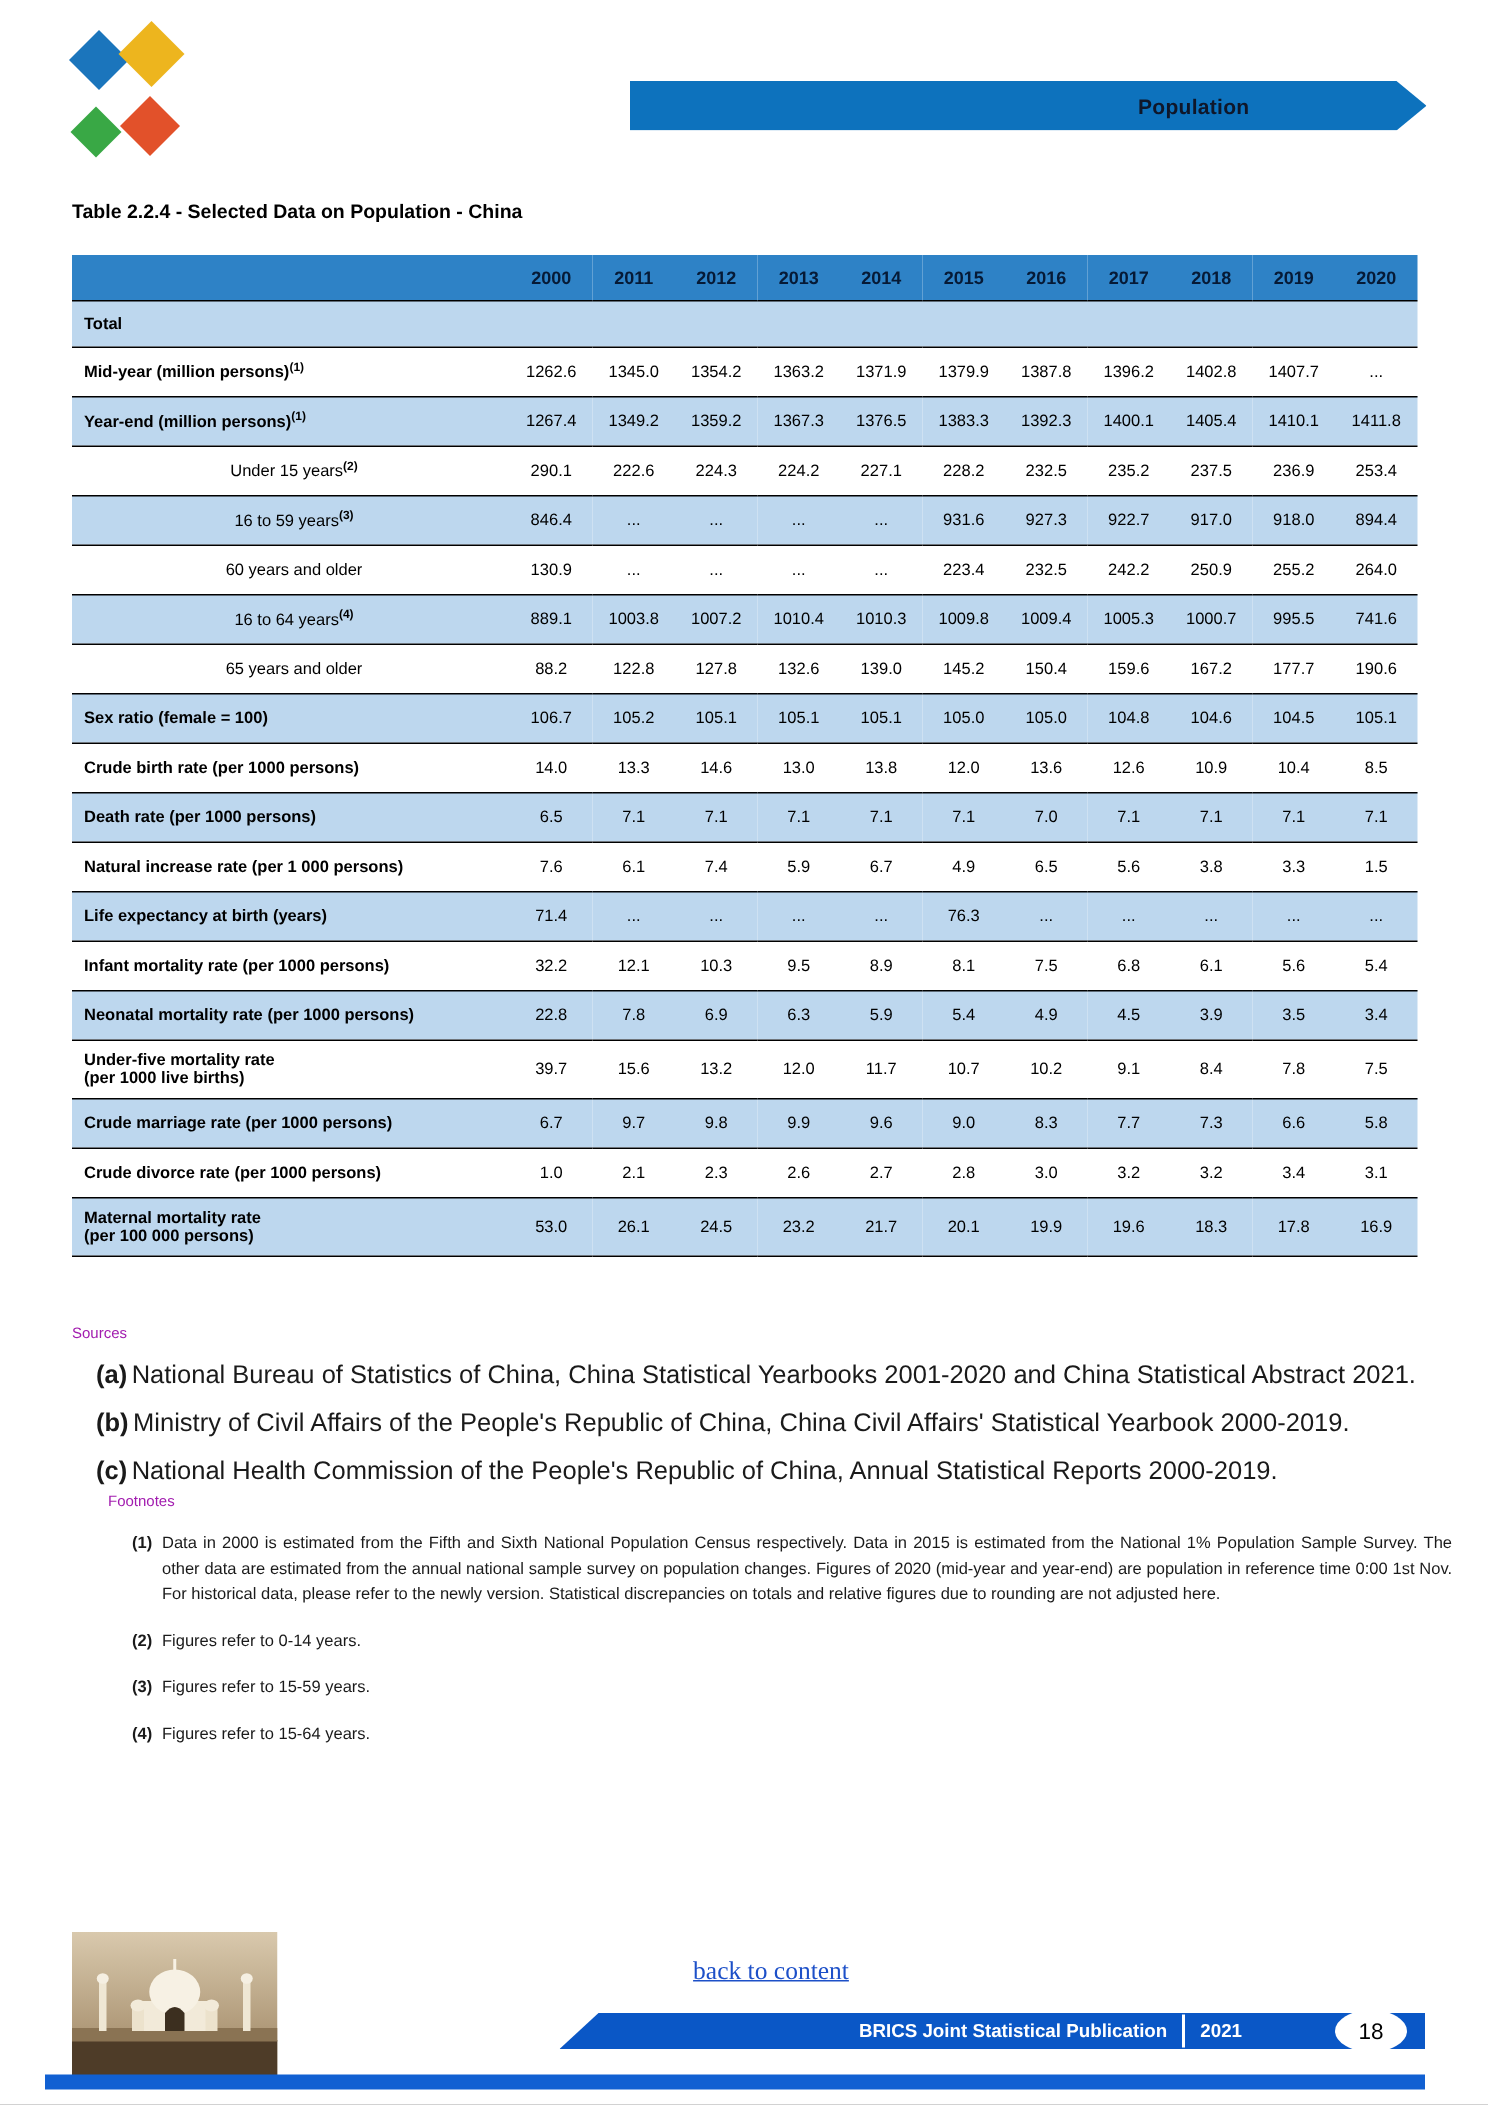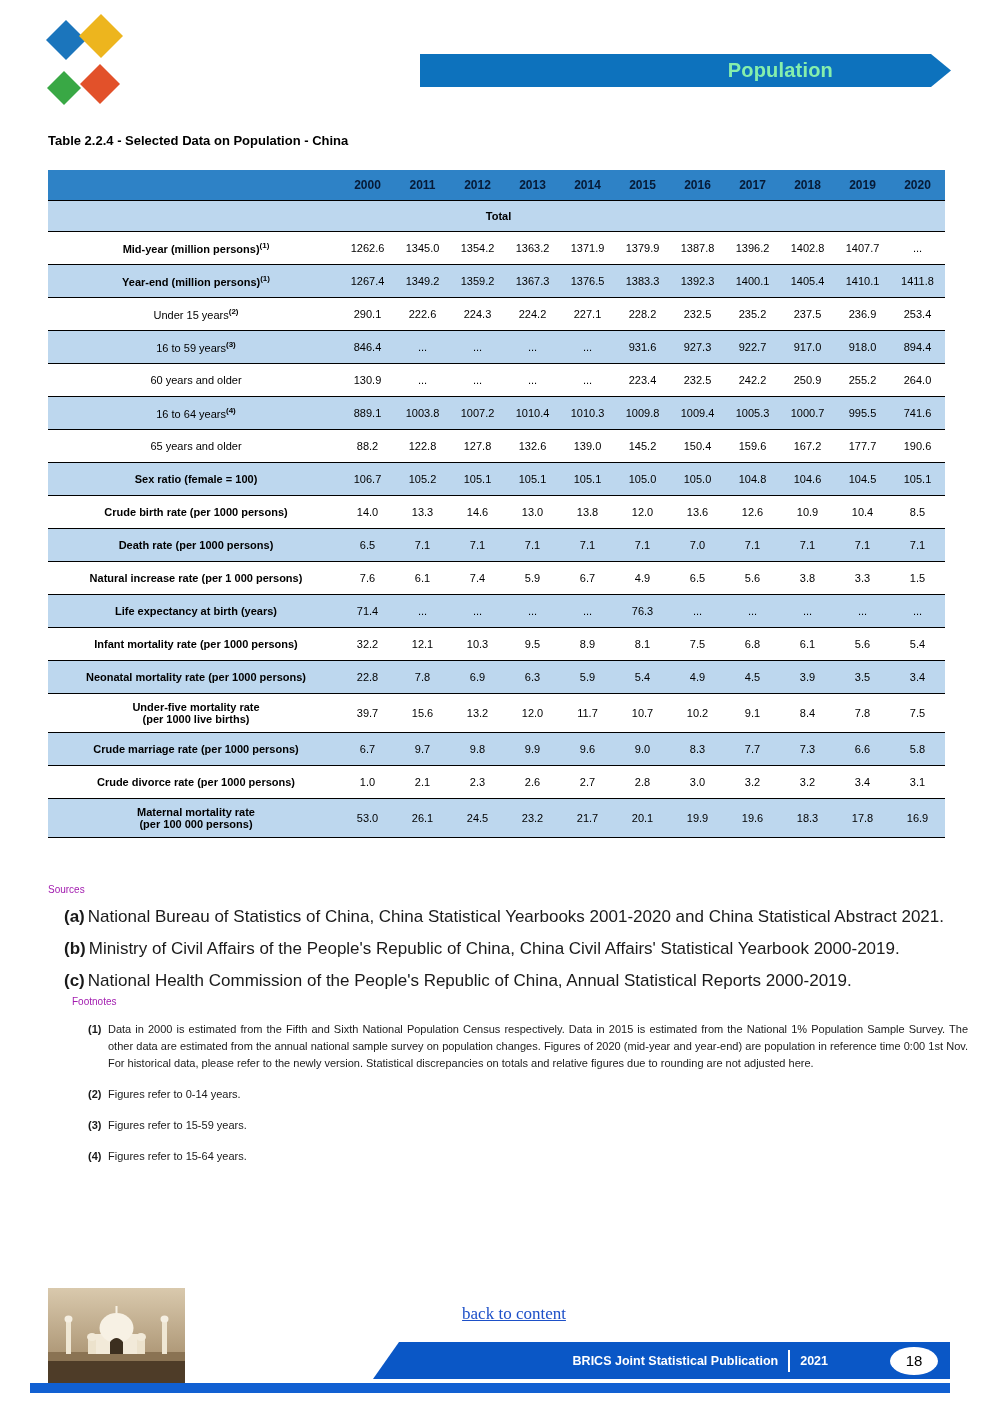--- a/index.html
+++ b/index.html
@@ -11,37 +11,37 @@
   }
 
   
   .logo { position:absolute; left:44px; top:10px; }
   .banner {
     position:absolute; left:420px; top:54px; width:531px; height:33px;
     background:#0d72bd;
     clip-path:polygon(0 0, calc(100% - 20px) 0, 100% 50%, calc(100% - 20px) 100%, 0 100%);
     display:flex; align-items:center; justify-content:flex-end; padding-right:118px;
   }
-  .banner span { color:#86efac; font-weight:bold; font-size:20px; letter-spacing:.2px; }
+  .banner span { color:#0f172a; font-weight:bold; font-size:14px; letter-spacing:.2px; }
 
   
   .table-title { position:absolute; left:48px; top:133px; font-size:13px; font-weight:bold; color:#000; }
   table.pop {
     position:absolute; left:48px; top:170px; width:897px;
     border-collapse:collapse; table-layout:fixed; font-size:11px; color:#000;
   }
   table.pop thead th {
     background:#2e82c6; color:#061a36; font-weight:bold; font-size:12px;
     height:30px; border-bottom:1px solid #000; padding:0 2px; text-align:center;
   }
   th.labelhead { width:292px; }
   table.pop tbody td { border-bottom:1px solid #000; vertical-align:middle; }
   tr.shaded { background:#bdd7ee; }
   td.val { text-align:center; padding:10px 2px; }
-  td.label { padding:7px 4px 7px 8px; font-weight:bold; text-align:center; }
+  td.label { padding:7px 4px 7px 8px; font-weight:bold; text-align:left; }
   tr.r-sub td.label { text-align:center; font-weight:normal; }
   tr.r-section td.label { padding:9px 4px 9px 8px; }
   td.label sup { font-size:8px; font-weight:bold; }
   .l2 { display:block; font-weight:bold; }
 
   
   .sources { position:absolute; left:48px; top:884px; width:897px; }
   .footnotes { position:absolute; left:48px; top:996px; width:897px;margin-left:24px; }
   .sec-heading { font-size:10px; font-weight:normal; color:#a21caf; margin-bottom:6px; }
   .src-item { margin:12px 0 12px 16px; font-size:17px; color:#1a1a1a; }
@@ -51,21 +51,21 @@
   .fn-marker { position:absolute; left:0; top:0; font-weight:bold; }
 
   
   .taj { position:absolute; left:48px; top:1288px; width:137px; height:97px; }
   .back-link-wrap { position:absolute; left:0; top:1304px; width:992px; text-align:center;padding-left:36px; }
   .back-link {
     font-family:"Liberation Serif", serif; font-size:17px; color:#1d50c8;
     text-decoration:underline; cursor:pointer;
   }
   .footer-bar {
-    position:absolute; left:373px; top:1342px; width:577px; height:37px;
+    position:absolute; left:373px; top:1342px; width:577px; height:24px;
     background:#0a57c6;
     clip-path:polygon(26px 0, 100% 0, 100% 100%, 0 100%);
     display:flex; align-items:center; justify-content:flex-end; gap:10px; padding-right:12px;
   }
   .footer-title, .footer-year { color:#fff; font-weight:bold; font-size:12.5px; }
   .footer-divider { width:2px; height:22px; background:#fff; }
   .page-oval {
     width:48px; height:28px; background:#fff; border-radius:50%;
     display:flex; align-items:center; justify-content:center;
     font-size:15px; color:#000; margin-left:52px;

